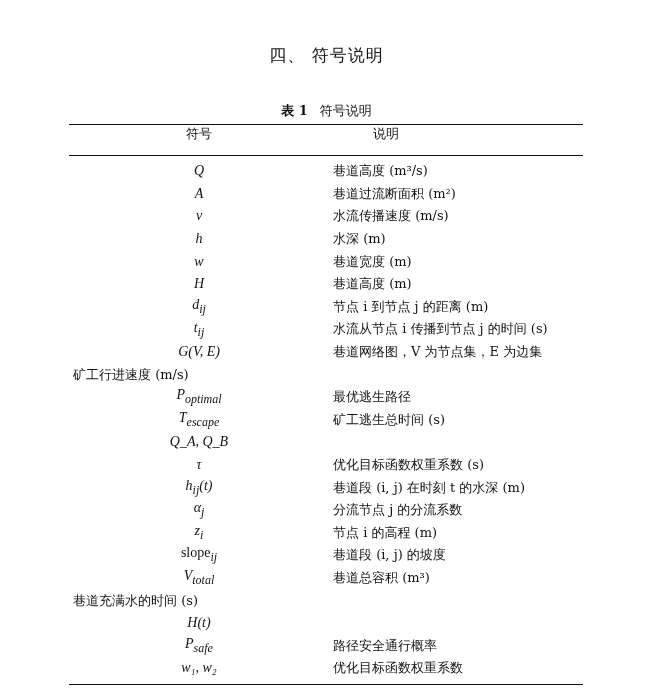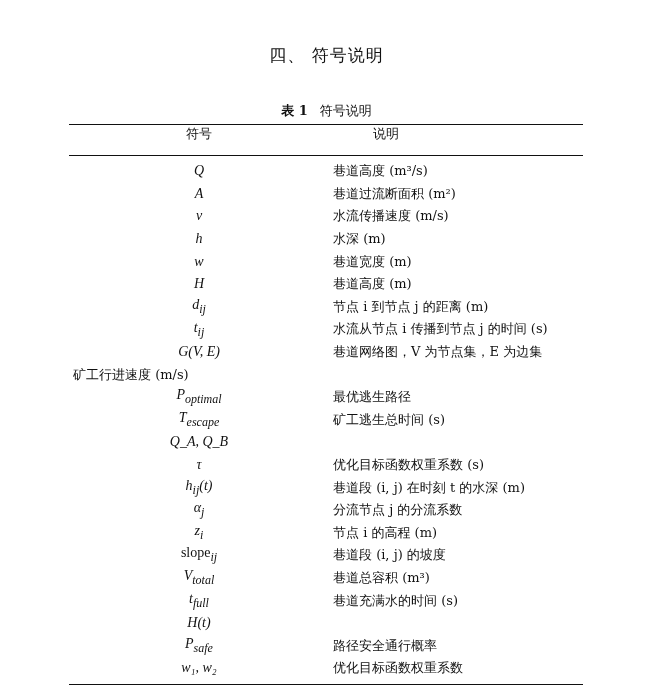--- a/index.html
+++ b/index.html
@@ -117,21 +117,20 @@
       </div>
       <div class="row">
         <div class="c1 sym"><span style="font-style: normal; margin-top: 8px;">slope</span><sub>ij</sub></div>
         <div class="c2">巷道段 (i, j) 的坡度</div>
       </div>
       <div class="row">
         <div class="c1 sym"><span>V</span><sub>total</sub></div>
         <div class="c2">巷道总容积 (m³)</div>
       </div>
       <div class="row">
-        <div class="c1 sym"><span>t</span><sub>full</sub></div>
         <div class="c2">巷道充满水的时间 (s)</div>
       </div>
       <div class="row">
         <div class="c1 sym"><span>H(t)</span></div>
       </div>
       <div class="row">
         <div class="c1 sym"><span>P</span><sub>safe</sub></div>
         <div class="c2">路径安全通行概率</div>
       </div>
       <div class="row">

